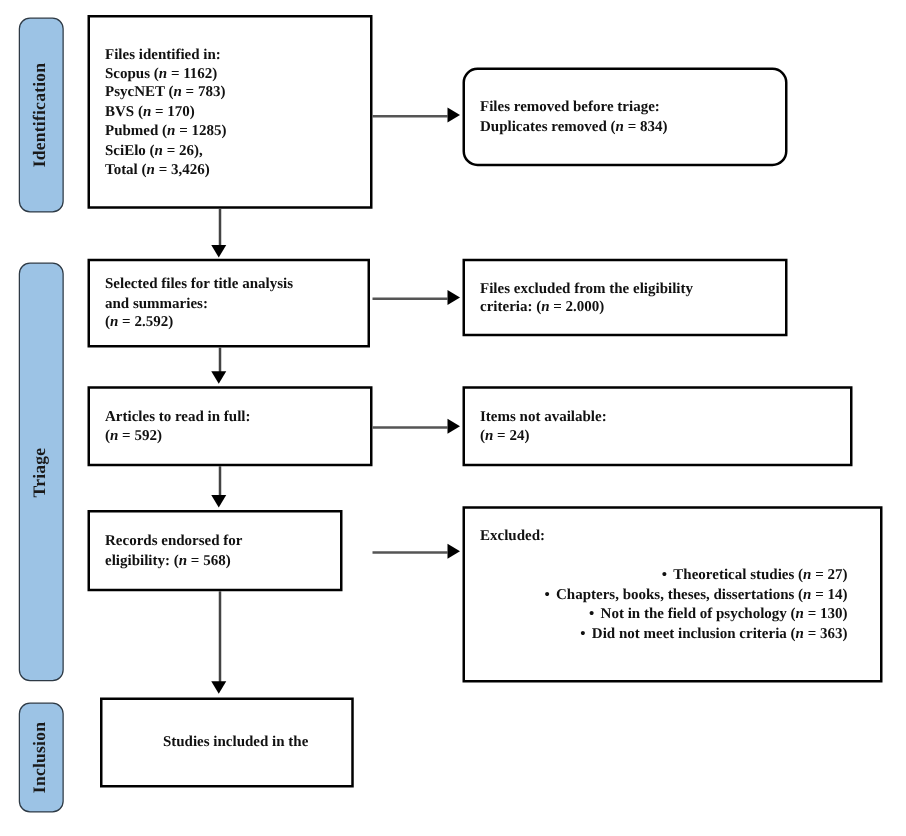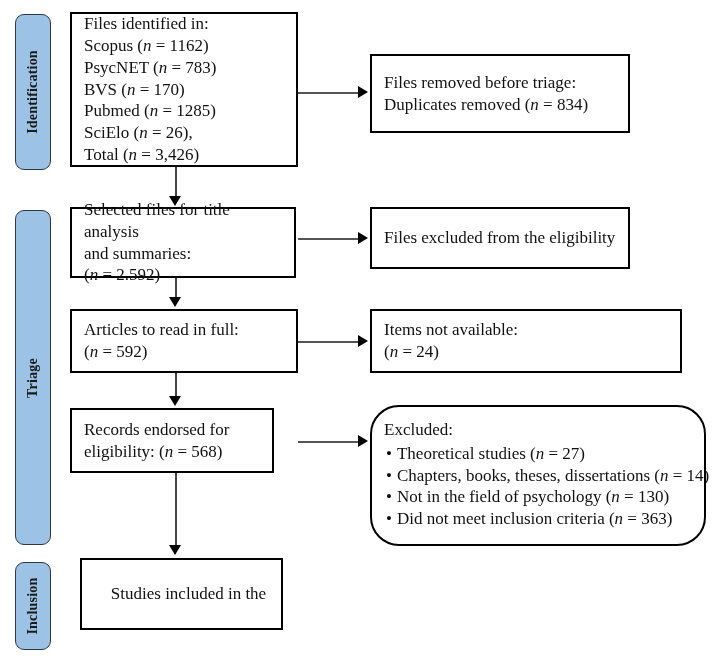--- a/index.html
+++ b/index.html
@@ -42,35 +42,36 @@
   .flow-box {
     position: absolute;
     background: #ffffff;
     border: 2.2px solid #000000;
     box-sizing: border-box;
     display: flex;
     align-items: center;
   }
   .flow-box .box-text {
     padding: 0 10px 0 12px;
-    font-size: 17px;
+    font-size: 12px;
     line-height: 1.285;
-    font-weight: normal;
+    font-weight: bold;
     color: #111111;
     width: 100%;
     box-sizing: border-box;
   }
   .flow-box.center .box-text {
     text-align: center;
     padding-left: 24px;
   }
   .bullet-list {
-    margin: 2px;
+    margin: 16px;
     padding: 0;
     list-style: none;
+    text-align: right;
   }
   .bullet-list li {
     white-space: nowrap;
   }
   .bullet-list li::before {
     content: "\2022";
     margin-right: 5px;
   }
 
   
@@ -126,21 +127,21 @@
       <div>BVS (<i>n</i> = 170)</div>
       <div>Pubmed (<i>n</i> = 1285)</div>
       <div>SciElo (<i>n</i> = 26),</div>
       <div>Total (<i>n</i> = 3,426)</div>
     </div>
   </div>
 
   <div class="conn-line-h" style="left:298px; top:92px; width:60px;"></div>
   <div class="arrow-right" style="left:358px; top:86px;"></div>
 
-  <div class="flow-box" style="left:370px; top:54px; width:260px; height:79px;">
+  <div class="flow-box" style="left:370px; top:54px; width:260px; height:79px;border-radius:12px;">
     <div class="box-text">
       <div>Files removed before triage:</div>
       <div>Duplicates removed (<i>n</i> = 834)</div>
     </div>
   </div>
 
   <div class="conn-line-v" style="left:175px; top:167px; width:1.8px; height:32px;"></div>
   <div class="arrow-down" style="left:169px; top:196px;"></div>
 
   <div class="flow-box" style="left:70px; top:207px; width:226px; height:71px;">
@@ -150,20 +151,21 @@
       <div>(<i>n</i> = 2.592)</div>
     </div>
   </div>
 
   <div class="conn-line-h" style="left:298px; top:238px; width:60px;"></div>
   <div class="arrow-right" style="left:358px; top:232px;"></div>
 
   <div class="flow-box" style="left:370px; top:207px; width:260px; height:62px;">
     <div class="box-text">
       <div>Files excluded from the eligibility</div>
+      <div>criteria: (<i>n</i> = 2.000)</div>
     </div>
   </div>
 
   <div class="conn-line-v" style="left:175px; top:278px; width:1.8px; height:22px;"></div>
   <div class="arrow-down" style="left:169px; top:297px;"></div>
 
   <div class="flow-box" style="left:70px; top:309px; width:228px; height:64px;justify-content:center;">
     <div class="box-text">
       <div>Articles to read in full:</div>
       <div>(<i>n</i> = 592)</div>
@@ -186,21 +188,21 @@
   <div class="flow-box" style="left:70px; top:408px; width:204px; height:65px;">
     <div class="box-text">
       <div>Records endorsed for</div>
       <div>eligibility: (<i>n</i> = 568)</div>
     </div>
   </div>
 
   <div class="conn-line-h" style="left:298px; top:441px; width:60px;"></div>
   <div class="arrow-right" style="left:358px; top:435px;"></div>
 
-  <div class="flow-box" style="left:370px; top:405px; width:336px; height:141px;border-radius:29px;">
+  <div class="flow-box" style="left:370px; top:405px; width:336px; height:141px;">
     <div class="box-text">
       <div>Excluded:</div>
       <ul class="bullet-list">
         <li>Theoretical studies (<i>n</i> = 27)</li>
         <li>Chapters, books, theses, dissertations (<i>n</i> = 14)</li>
         <li>Not in the field of psychology (<i>n</i> = 130)</li>
         <li>Did not meet inclusion criteria (<i>n</i> = 363)</li>
       </ul>
     </div>
   </div>

